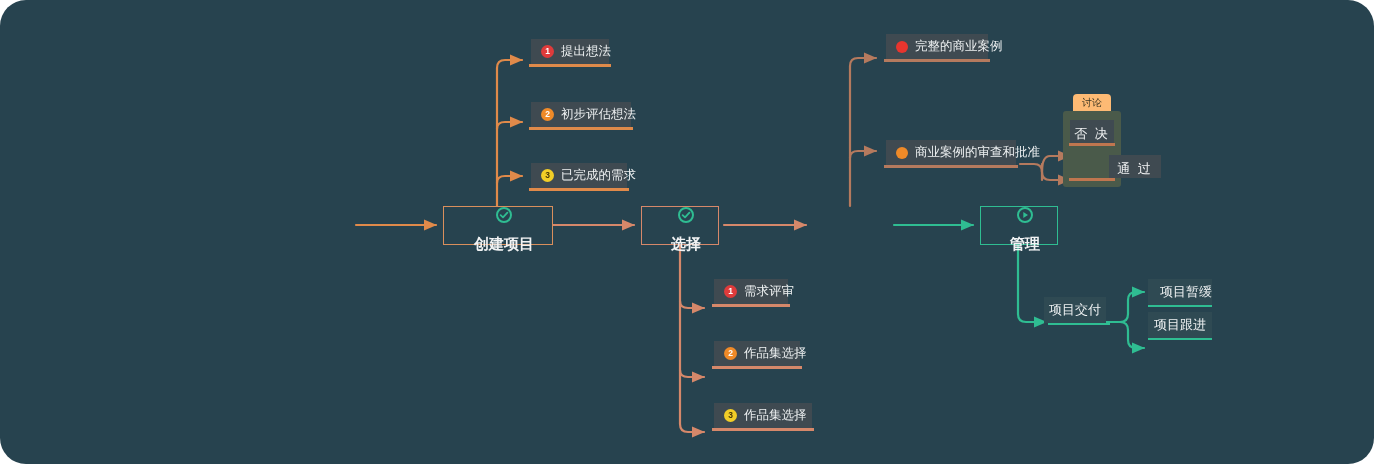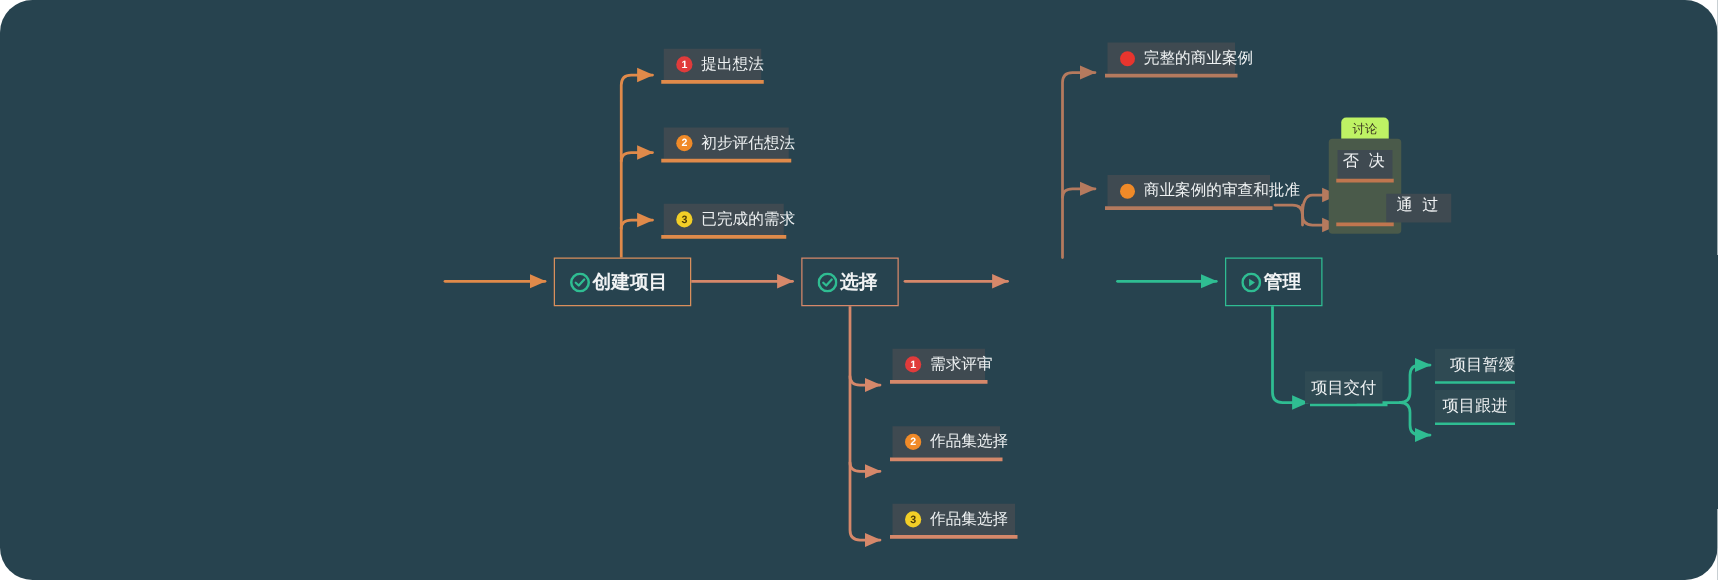--- a/index.html
+++ b/index.html
@@ -28,21 +28,22 @@
   
   .stage{
     position:absolute;
     display:flex;align-items:center;
     box-sizing:border-box;
     border:1.5px solid #d98f5c;
     background:#27434f;
     color:#f1f3f4;
     font-size:15px;font-weight:bold;
     padding-left:12px;
-    gap:2px;
+    gap:12px;
+    flex-direction:column;
   }
   .stage.coral{border-color:#d6886a;}
   .stage.brown{border-color:#a9795f;}
   .stage.green{border-color:#2fbd92;}
 
   
   .chip{
     position:absolute;
     box-sizing:border-box;
     background:#3f4a51;
@@ -73,32 +74,32 @@
   .gchip-under{position:absolute;height:2px;background:#2fbd92;}
 
   
   .group-box{
     position:absolute;
     background:#4a5a4a;
     border-radius:3px;
   }
   .group-tab{
     position:absolute;
-    background:#bef264;
+    background:#fdba74;
     color:#3c3622;
     font-size:10px;
     display:flex;align-items:center;justify-content:center;
     border-radius:4px 4px 0 0;
   }
   .gitem{
     position:absolute;
     background:#3f4a51;
     color:#f0f2f3;
     font-size:13px;
-    display:flex;align-items:flex-start;justify-content:center;
+    display:flex;align-items:flex-end;justify-content:center;
     letter-spacing:2px;
   }
   .gitem-under{position:absolute;height:2.5px;background:#c0764f;}
 
   
   .dot{
     display:inline-block;
     width:12px;height:12px;border-radius:50%;
     flex:0 0 auto;
   }

